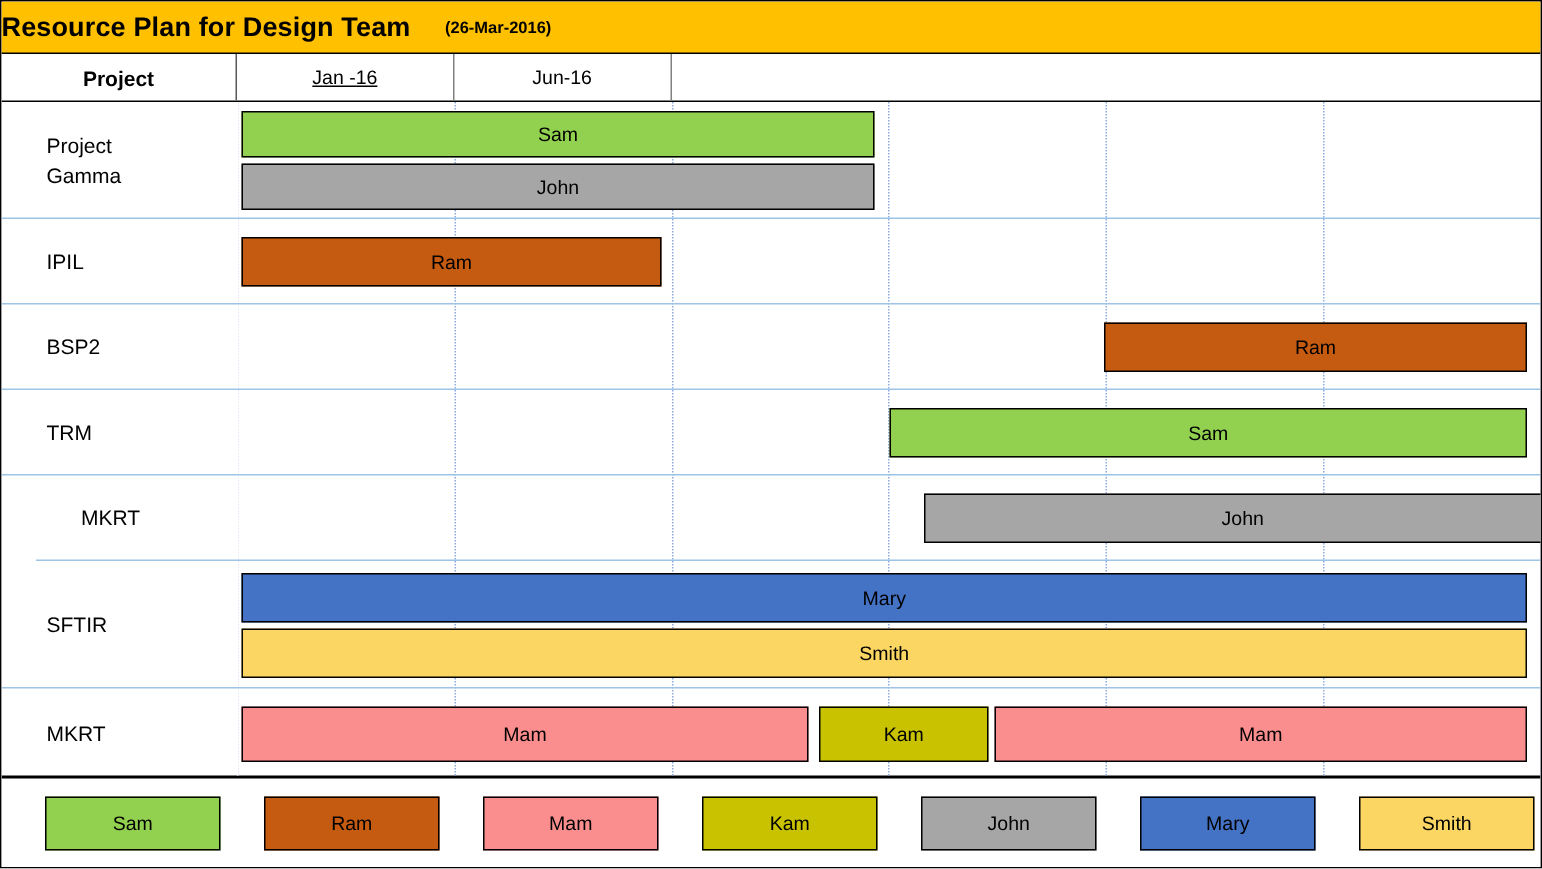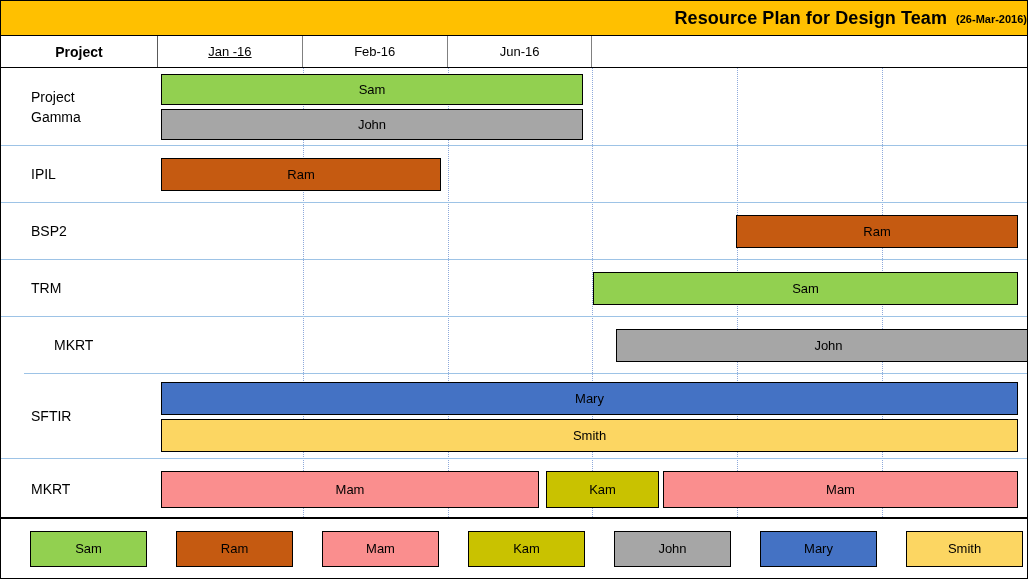--- a/index.html
+++ b/index.html
@@ -20,34 +20,34 @@
 
   
   #title-bar{
     position:absolute;
     left:0; top:0;
     width:1026px; height:35px;
     background:#FFC000;
     border-bottom:1px solid #000;
     display:flex;
     align-items:center;
-    justify-content:flex-end;
+    justify-content:flex-start;
     box-sizing:border-box;
   }
   #title-text{
     font-size:18px;
     font-weight:bold;
     color:#000;
     letter-spacing:.1px;
   }
   #title-date{
     font-size:11px;
     font-weight:bold;
     color:#000;
-    margin-left:9px;
+    margin-left:23px;
     position:relative;
     top:1px;
   }
 
   
   #header-row{
     position:absolute;
     left:0; top:35px;
     width:1026px; height:32px;
     box-sizing:border-box;
@@ -145,21 +145,20 @@
 <div id="page">
 
   <div id="title-bar">
     <span id="title-text">Resource Plan for Design Team</span>
     <span id="title-date">(26-Mar-2016)</span>
   </div>
 
   <div id="header-row">
       <div class="hdr-cell hdr-project" style="width: 157px;">Project</div>
       <div class="hdr-cell" style="width: 144.83px; text-decoration: underline;">Jan -16</div>
-      <div class="hdr-cell" style="width: 144.83px;">Feb-16</div>
       <div class="hdr-cell" style="width: 144.83px;">Jun-16</div>
       <div class="hdr-cell" style="width: 144.83px;">June-16</div>
     </div>
 
   <div id="grid">
       <div class="vline" style="left: 157px;"></div>
       <div class="vline" style="left: 301.83px;"></div>
       <div class="vline" style="left: 446.66px;"></div>
       <div class="vline" style="left: 591.49px;"></div>
       <div class="vline" style="left: 736.32px;"></div>

